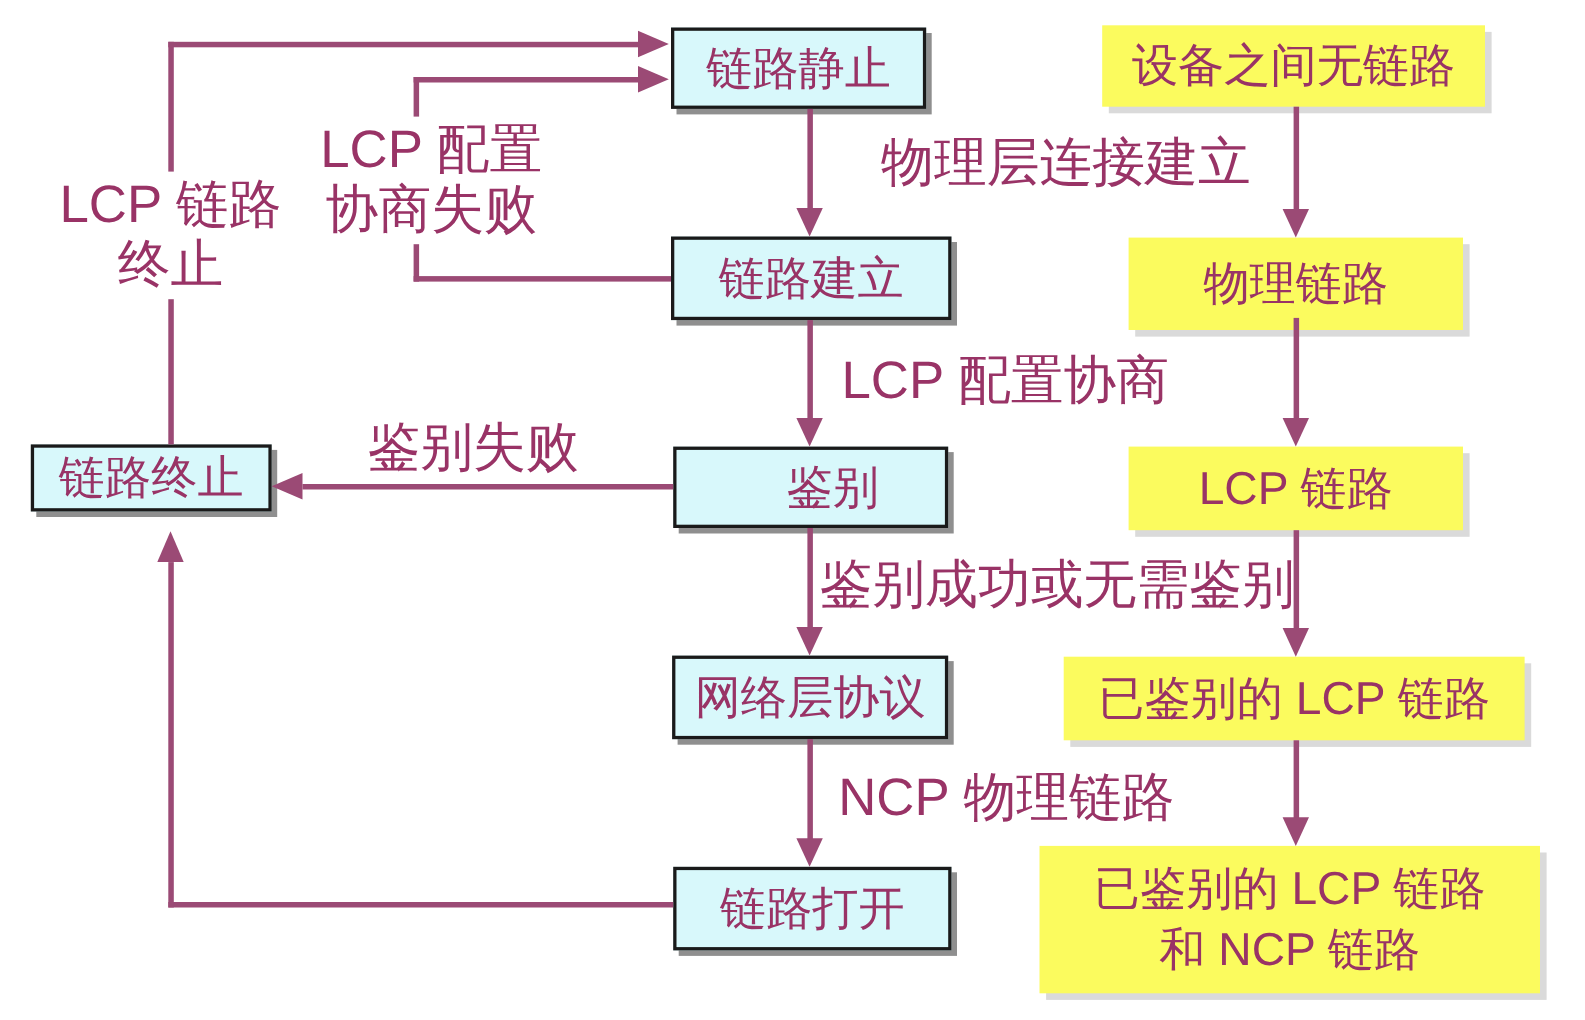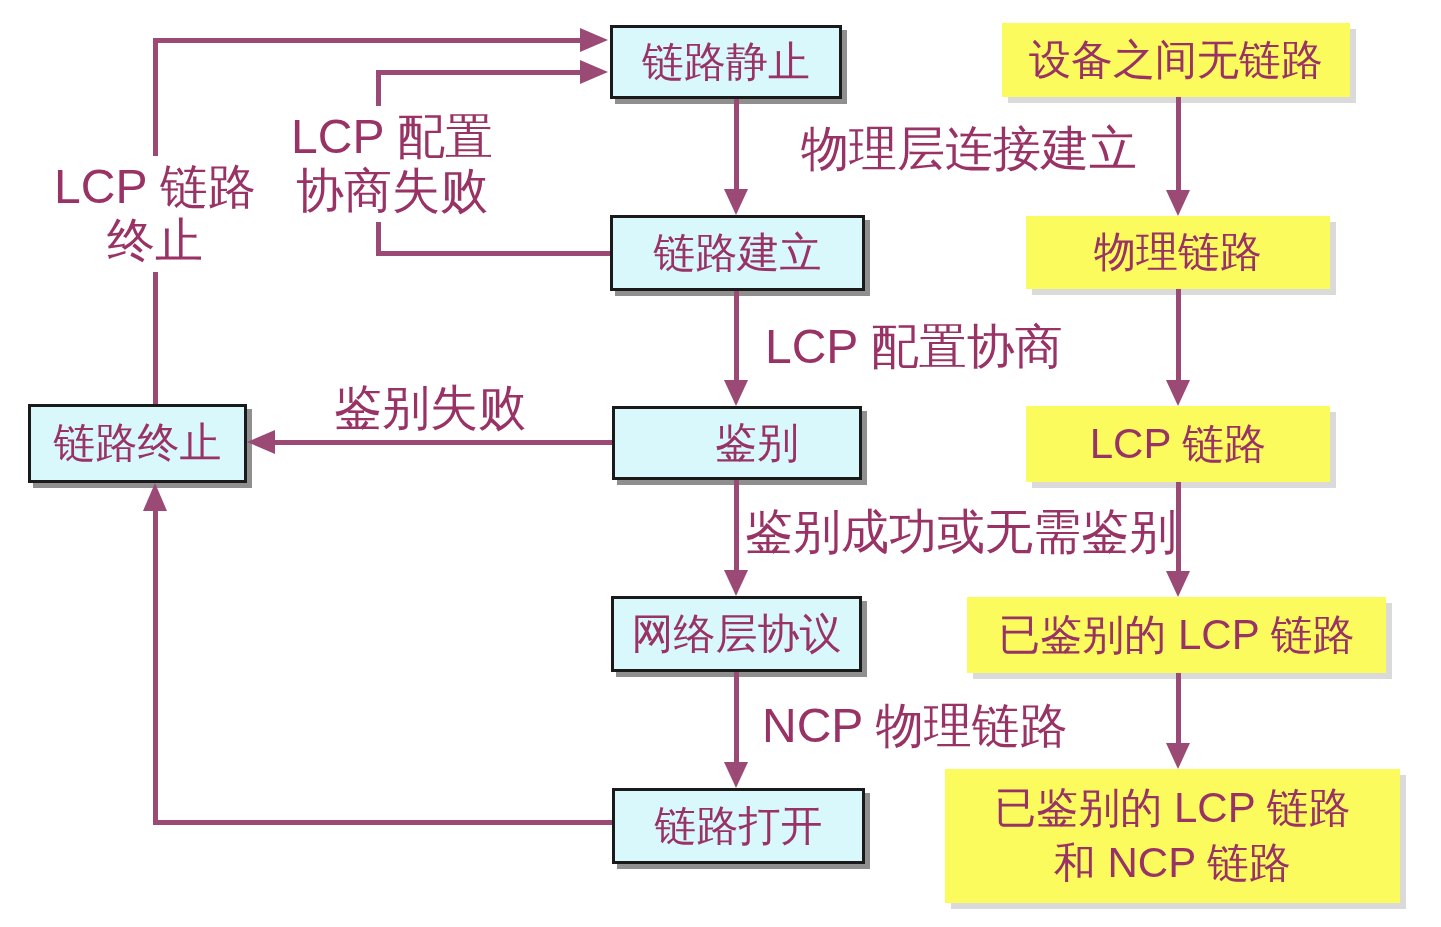--- a/index.html
+++ b/index.html
@@ -59,25 +59,25 @@
   <div class="box state" style="left:610px;top:25px;width:232px;height:74px;">链路静止</div>
 
   <div class="box state" style="left:610px;top:215px;width:255px;height:76px;">链路建立</div>
 
   <div class="box state" style="left:612px;top:406px;width:250px;height:74px;padding-left:40px;">鉴别</div>
 
   <div class="box state" style="left:611px;top:596px;width:251px;height:76px;">网络层协议</div>
 
   <div class="box state" style="left:612px;top:788px;width:253px;height:76px;">链路打开</div>
 
-  <div class="box state" style="left:28px;top:404px;width:219px;height:79px;">链路终止</div>
+  <div class="box state" style="left:28px;top:404px;width:219px;height:61px;">链路终止</div>
 
   <div class="box phase" style="left:1002px;top:23px;width:348px;height:74px;">设备之间无链路</div>
 
-  <div class="box phase" style="left:1026px;top:216px;width:304px;height:73px;">物理链路</div>
+  <div class="box phase" style="left:1026px;top:216px;width:304px;height:84px;">物理链路</div>
 
   <div class="box phase" style="left:1026px;top:406px;width:304px;height:76px;">LCP 链路</div>
 
   <div class="box phase" style="left:967px;top:597px;width:419px;height:76px;">已鉴别的 LCP 链路</div>
 
   <div class="box phase" style="left:945px;top:769px;width:455px;height:134px;">已鉴别的 LCP 链路
 和 NCP 链路</div>
 
   <div>
     <div class="vline" style="left:734px;top:99px;height:91px;"></div>

